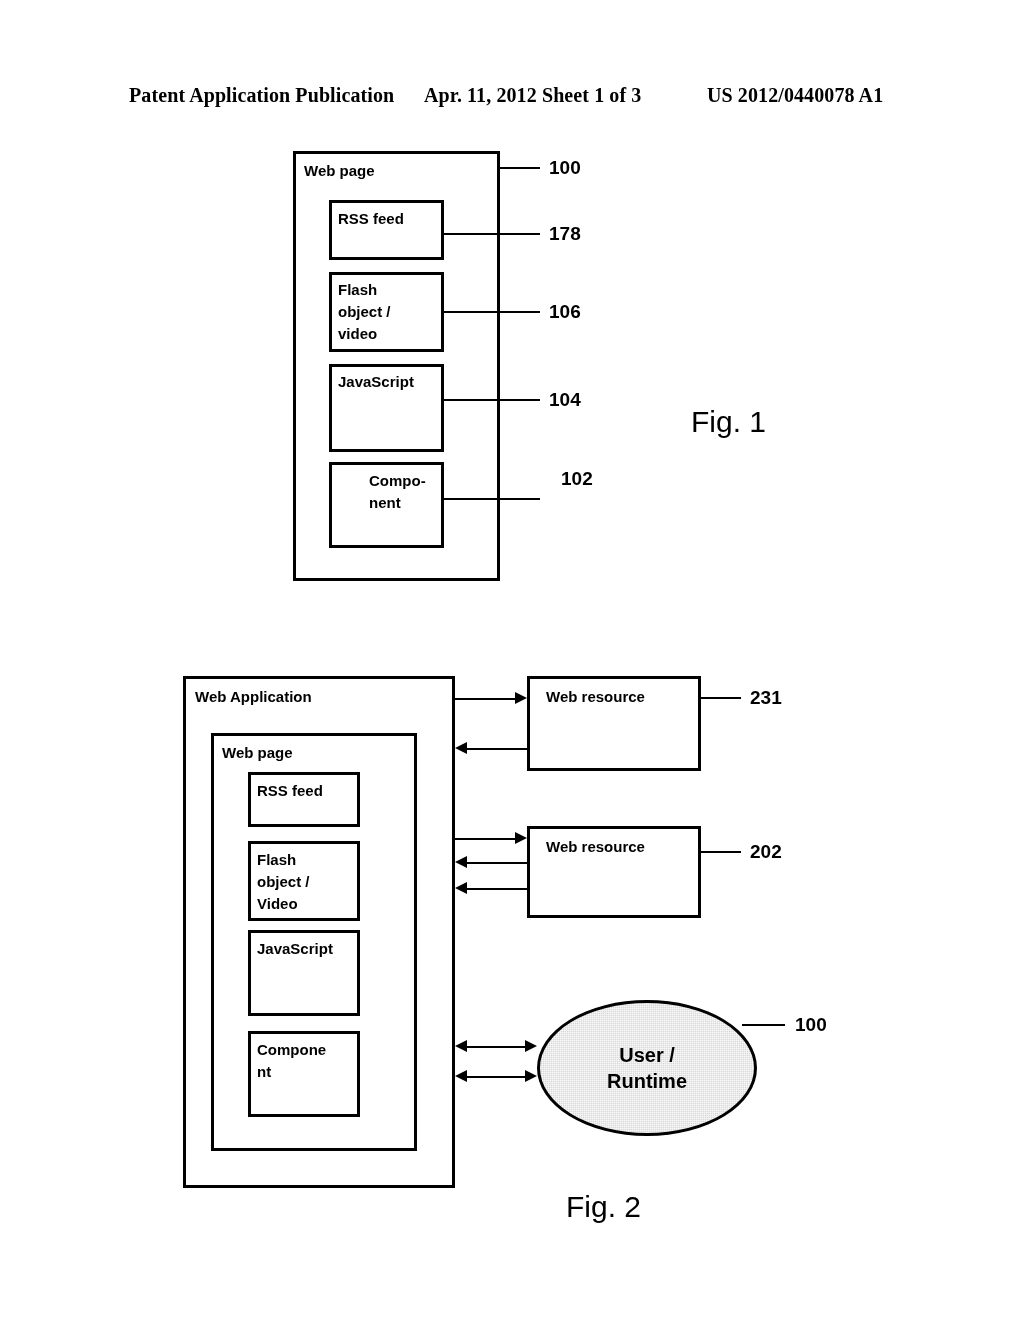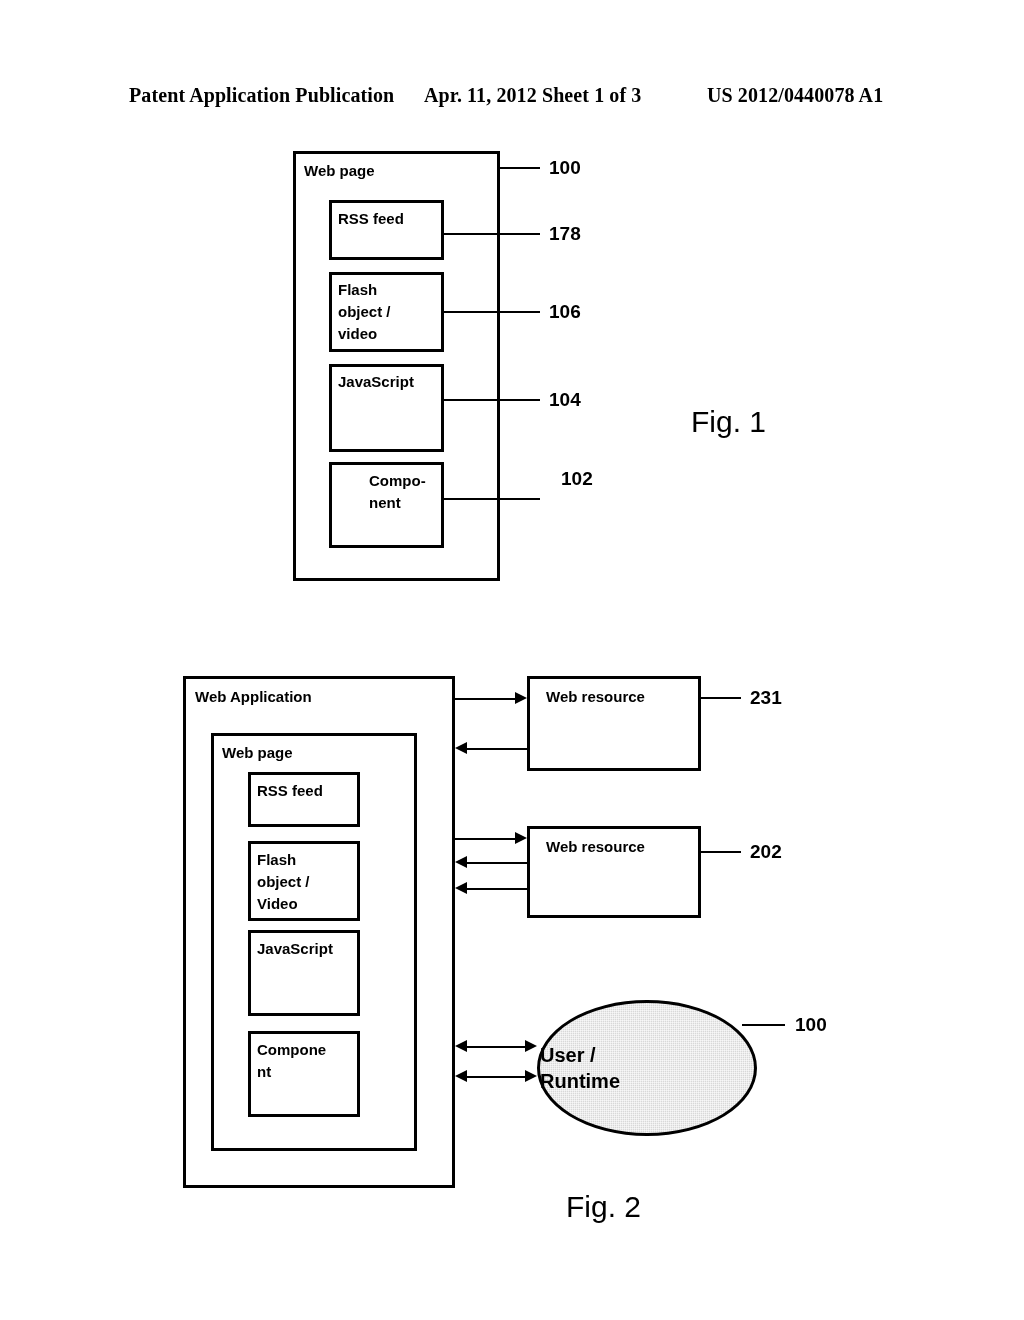--- a/index.html
+++ b/index.html
@@ -106,21 +106,21 @@
     background-color: #d8d8d8;
     background-image:
       repeating-linear-gradient(0deg,  rgba(255,255,255,.55) 0 1px, rgba(0,0,0,0) 1px 2px),
       repeating-linear-gradient(90deg, rgba(255,255,255,.55) 0 1px, rgba(0,0,0,0) 1px 2px);
   }
   #user-runtime-ellipse .ell-text {
     position: absolute;
     left: 0; right: 0;
     top: 50%;
     transform: translateY(-50%);
-    text-align: left;
+    text-align: center;
     font-family: "Liberation Sans", sans-serif;
     font-weight: bold;
     font-size: 20px;
     line-height: 26px;
     white-space: pre-line;
   }
 </style>
 </head>
 <body>
 

